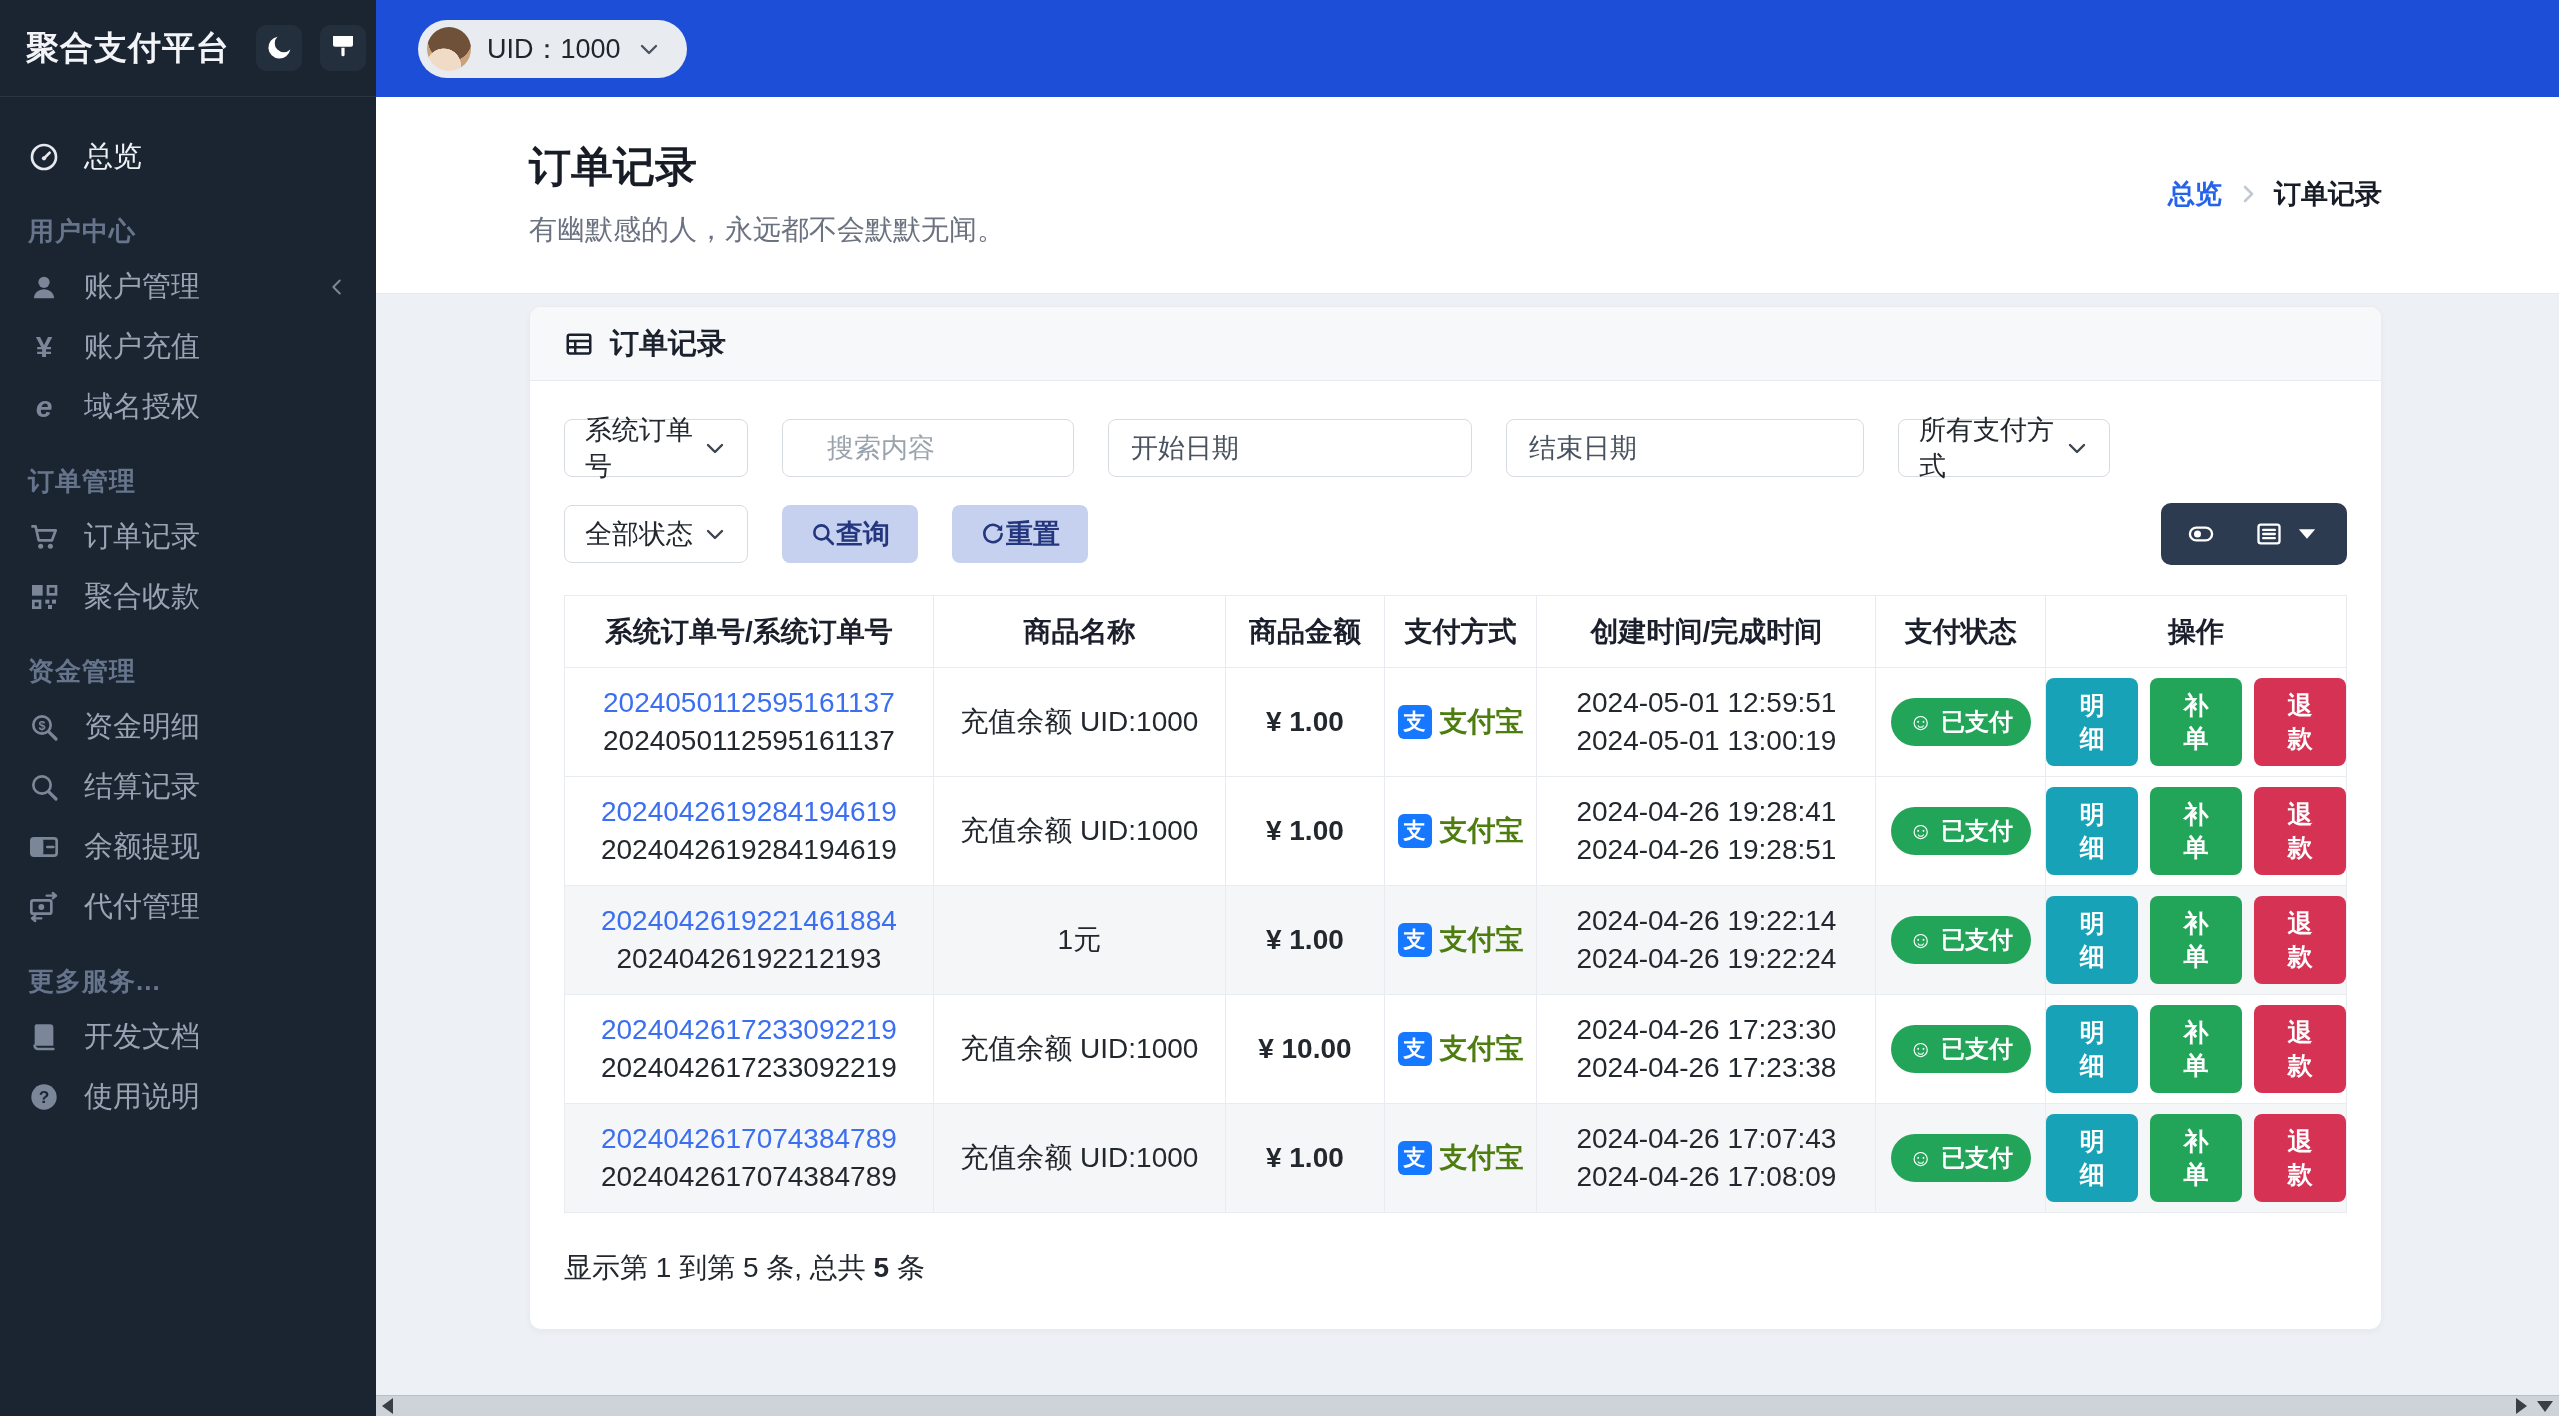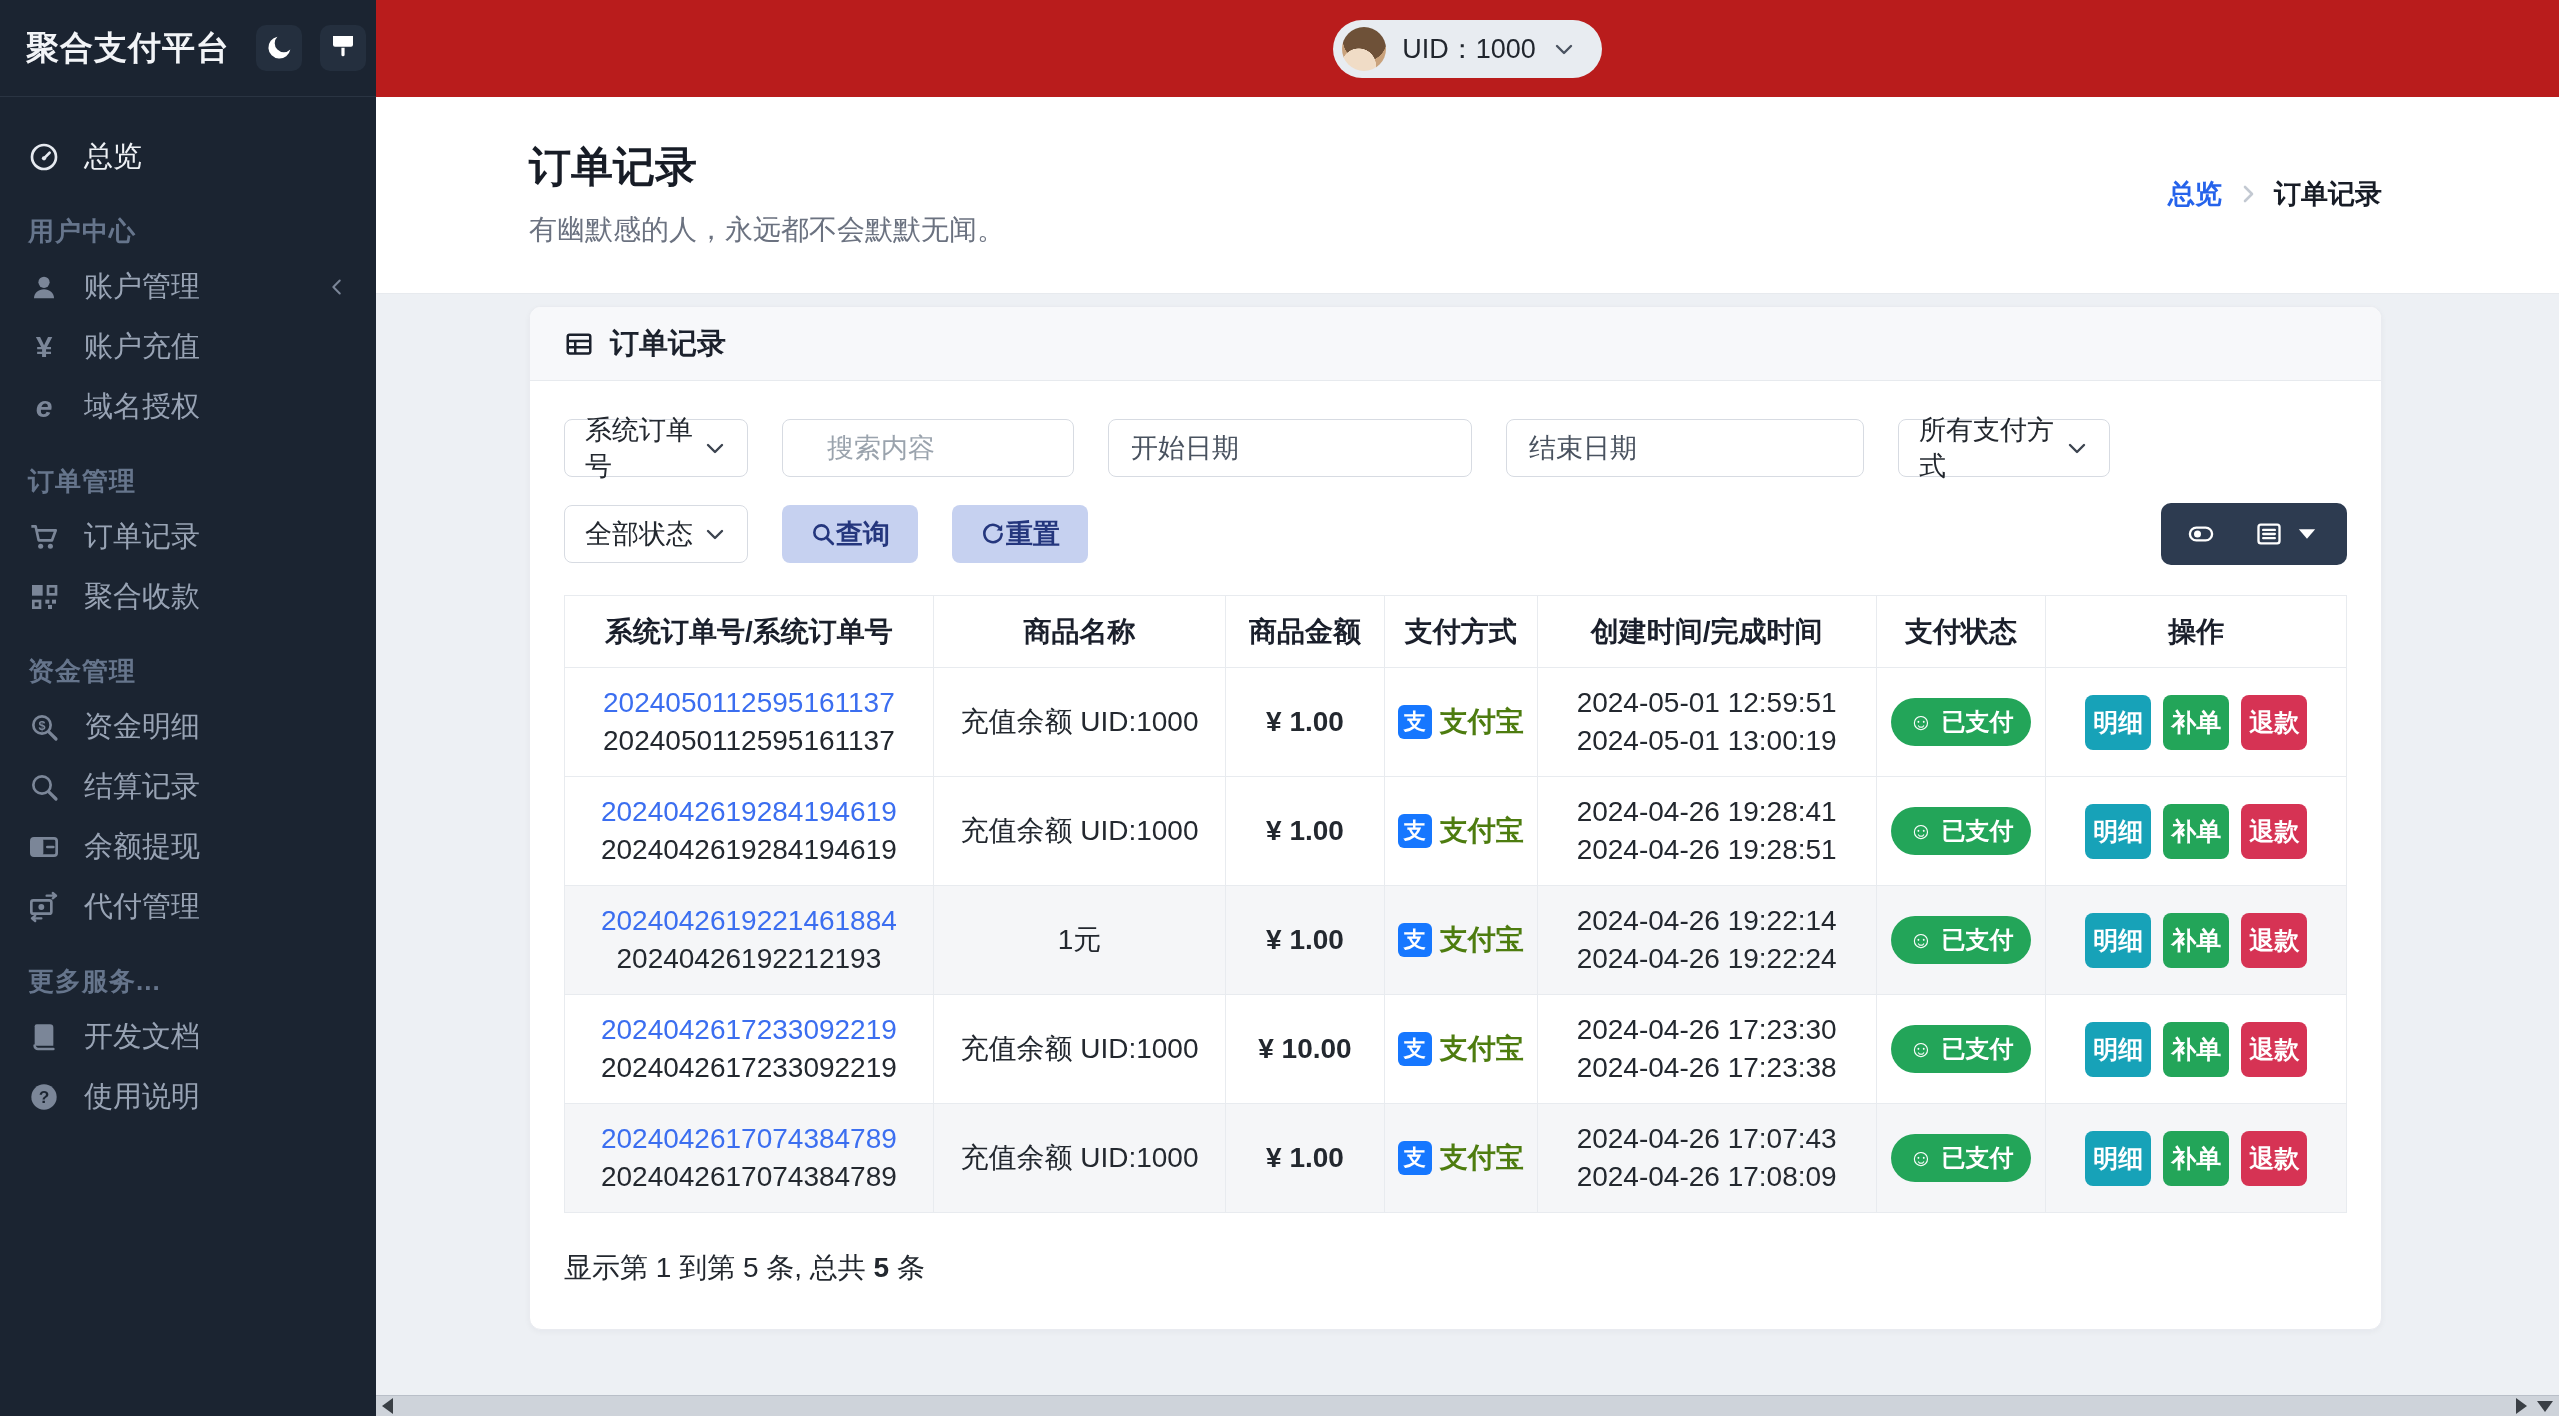--- a/index.html
+++ b/index.html
@@ -16,21 +16,21 @@
   .nav-item .ic { color:#7b8698; }
   .nav-item.home { color:#eef1f5; }
   .nav-item.home .ic { color:#e6eaf0; }
   .nav-section { margin-top:18px; height:52px; display:flex; align-items:center; padding:0 28px; color:#66758c; font-size:26px; font-weight:bold; letter-spacing:1px; }
   .ic { width:32px; height:32px; flex:0 0 auto; display:flex; align-items:center; justify-content:center; }
   .ic svg { width:100%; height:100%; }
   .glyph { font-size:30px; font-weight:bold; line-height:1; }
   .chev-right-edge { margin-left:auto; color:#7b8698; width:22px; height:22px; }
 
   
-  .topbar { margin-left:376px; height:97px; background:#b91c1c; display:flex; align-items:center; justify-content:center; padding:0 42px; }
+  .topbar { margin-left:376px; height:97px; background:#1d4ed8; display:flex; align-items:center; justify-content:flex-start; padding:0 42px; }
   .uid-pill { display:flex; align-items:center; gap:16px; background:#e8ecf1; border-radius:999px; padding:7px 26px 7px 9px; cursor:pointer; }
   .avatar { width:44px; height:44px; border-radius:50%; flex:0 0 auto;
     background:
       radial-gradient(circle at 38% 88%, #f0dcc6 0 36%, rgba(0,0,0,0) 37%),
       radial-gradient(circle at 52% 28%, #6e5138 0 56%, rgba(0,0,0,0) 57%),
       #c9a27c; }
   .uid-text { font-size:27px; color:#21262e; }
   .uid-caret { width:24px; height:24px; color:#4a5361; }
 
   
@@ -74,21 +74,21 @@
   .c-order { width:369px; } .c-prod { width:293px; } .c-amt { width:159px; } .c-pay { width:153px; } .c-time { width:340px; } .c-status { width:170px; } .c-act { width:301px; }
   .two-line { line-height:38px; }
   .order-link { color:#3b6ef0; cursor:pointer; }
   .amt { font-weight:bold; color:#171c26; }
   .pay-cell { display:flex; align-items:center; justify-content:center; gap:8px; }
   .alipay-ic { width:34px; height:34px; border-radius:6px; background:#1677ff; color:#fff; font-size:22px; font-weight:bold; display:flex; align-items:center; justify-content:center; }
   .pay-name { font-weight:bold; color:#4d7c0f; }
   .badge { display:inline-flex; align-items:center; gap:8px; background:#23a559; color:#fff; border-radius:999px; padding:8px 18px; font-size:24px; font-weight:bold; }
   .badge .face { font-size:24px; line-height:1; }
   .act-group { display:flex; align-items:center; justify-content:center; gap:12px; }
-  .abtn { border:none; border-radius:8px; color:#fff; font-size:25px; font-weight:bold; padding:11px 8px; cursor:pointer; font-family:inherit; }
+  .abtn { border:none; border-radius:8px; color:#fff; font-size:25px; font-weight:bold; padding:11px 24px; cursor:pointer; font-family:inherit; }
   .abtn.detail { background:#17a2b8; }
   .abtn.reissue { background:#23a559; }
   .abtn.refund { background:#d63354; }
 
   .table-footer { padding:36px 34px 42px; font-size:28px; color:#23282f; }
   .table-footer b { font-weight:bold; }
 
   
   .hscroll { position:fixed; left:376px; right:0; bottom:0; height:21px; background:#ced3da; border-top:1px solid #b9bfc8; display:flex; align-items:center; z-index:20; }
   .tri { width:0; height:0; }

